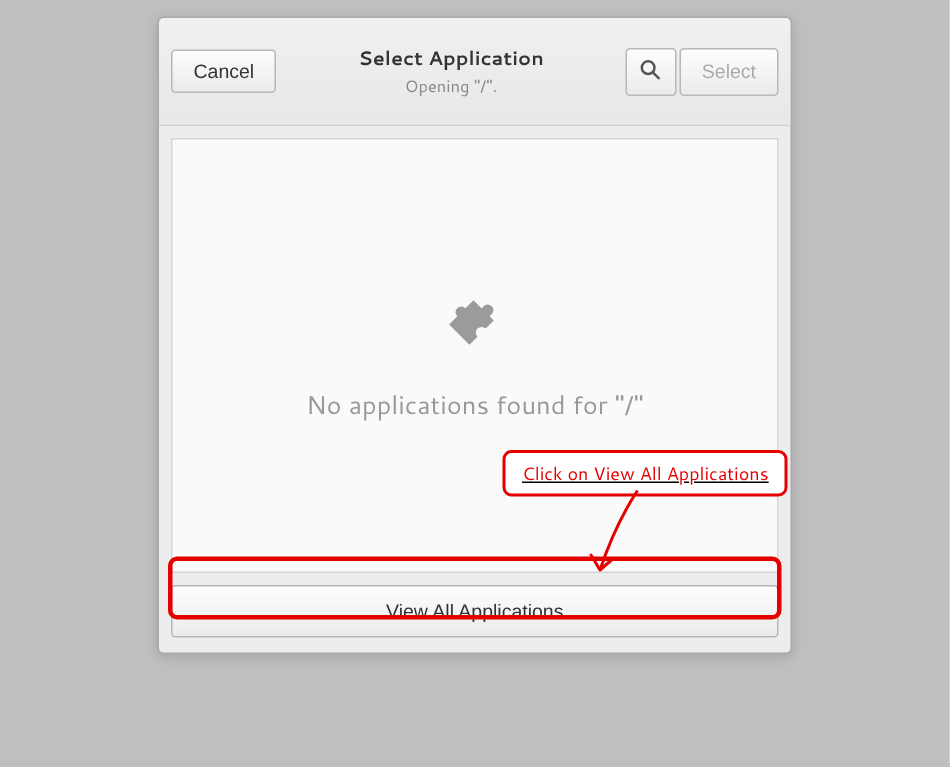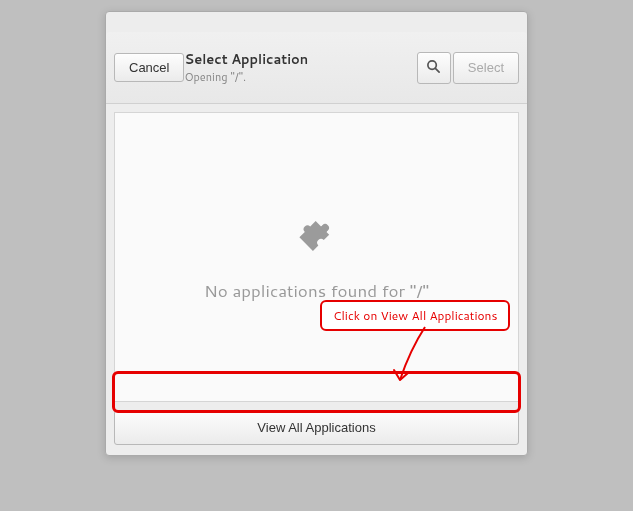--- a/index.html
+++ b/index.html
@@ -20,42 +20,41 @@
       border-radius: 4px;
       box-shadow: 0 2px 8px rgba(0,0,0,0.15);
     }
     .titlebar {
       display: flex;
       align-items: center;
       padding: 18px 8px;
       background: linear-gradient(#f0f0f0, #e8e8e8);
       border-bottom: 1px solid #d0d0d0;
       border-radius: 4px 4px 0 0;
-      margin-top: 20px;
     }
     .btn {
       background: linear-gradient(#fdfdfd, #ebebeb);
       border: 1px solid #b8b8b8;
       border-radius: 3px;
       padding: 6px 14px;
       font-size: 13px;
       color: #333;
       cursor: pointer;
       box-shadow: inset 0 1px 0 rgba(255,255,255,0.6);
     }
     .btn:disabled { color: #aaa; cursor: default; }
     .btn-icon {
       width: 34px;
       height: 32px;
       padding: 0;
       display: flex;
       align-items: center;
       justify-content: center;
     }
-    .title-center { flex: 1; }
+    .title-center { flex: 1; text-align: center; }
     .title-main { font-size: 13px; font-weight: bold; color: #333; }
     .title-sub { font-size: 11px; color: #888; margin-top: 1px; }
     .right-buttons { display: flex; gap: 2px; }
     .content-area {
       padding: 8px;
     }
     .listbox {
       border: 1px solid #d5d5d5;
       background: #fafafa;
       height: 290px;
@@ -80,23 +79,24 @@
       gap: 6px;
     }
     .bottom-buttons .btn {
       width: 100%;
       padding: 9px 14px;
       text-align: center;
       font-size: 13px;
     }
     .annotation {
       position: absolute;
-      left: 320px;
+      left: 335px;
       top: 300px;
       z-index: 10;
+      text-decoration: underline;
     }
     .annotation-box {
       border: 2px solid #e60000;
       border-radius: 6px;
       background: #fff;
       padding: 5px 11px;
       font-size: 12px;
       color: #e60000;
       white-space: nowrap;
     }

